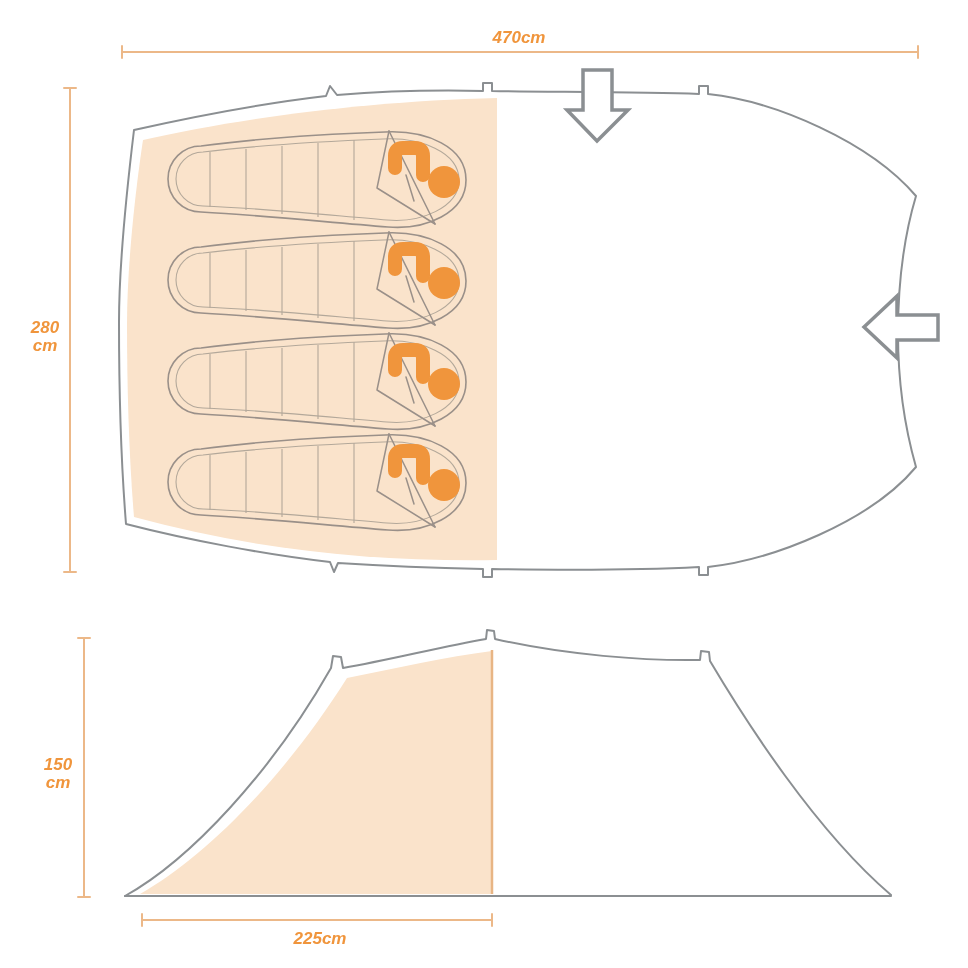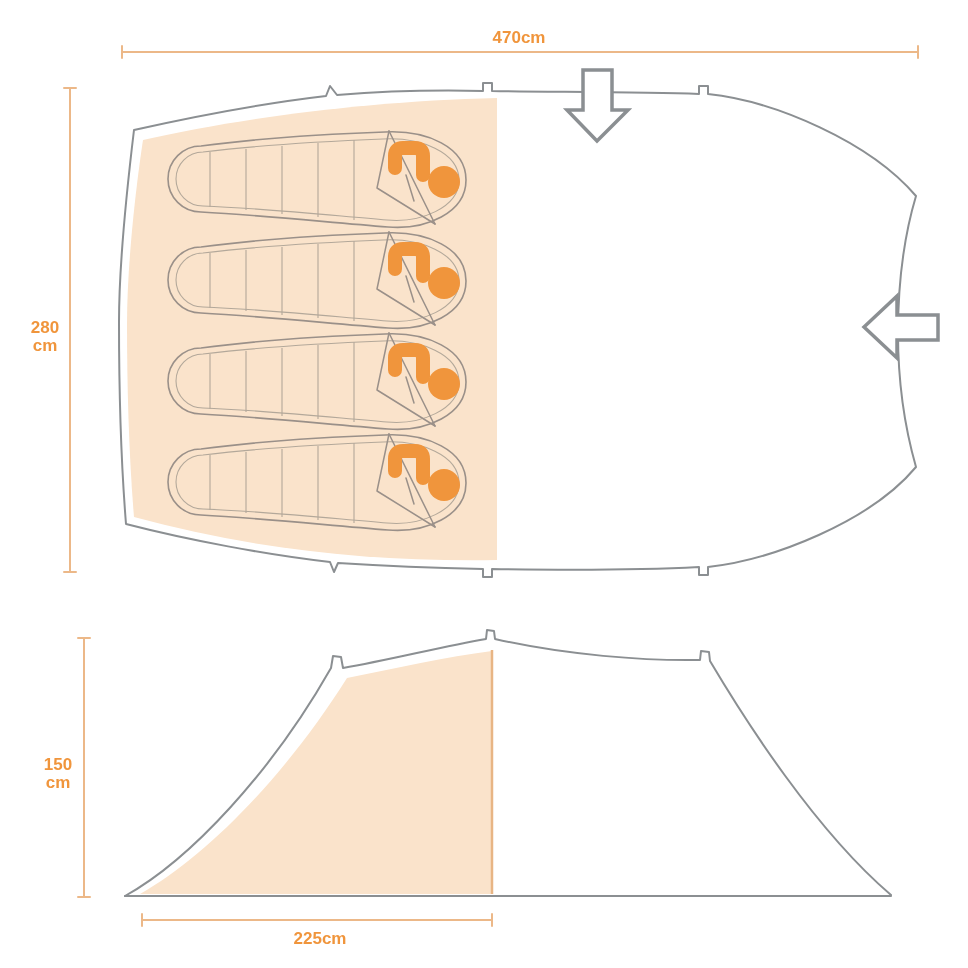--- a/index.html
+++ b/index.html
@@ -10,20 +10,21 @@
     --accent:#f0953c;
     --dim-line:#ecb888;
     --dim-text:#f0953c;
     --shade-edge:#e8b584;
     --bg:#ffffff;
   }
   html,body{margin:0;padding:0;background:var(--bg);}
   .canvas{
     width:818px;height:968px;position:relative;background:var(--bg);
     font-family:"Liberation Sans", sans-serif;
+    font-style:italic;
   }
   svg{display:block;}
   .tent-outline{fill:none;stroke:var(--outline);stroke-width:2;stroke-linejoin:round;stroke-linecap:round;}
   .ground{stroke:var(--outline);stroke-width:2;stroke-linecap:round;}
   .shade{fill:var(--shade);stroke:none;}
   .shade-edge{stroke:var(--shade-edge);stroke-width:2.5;}
   .arrow{fill:#ffffff;stroke:var(--outline);stroke-width:3.5;stroke-linejoin:miter;}
   .dim-line{stroke:var(--dim-line);stroke-width:2;stroke-linecap:round;}
   .dim-label{
     fill:var(--dim-text);font-family:"Liberation Sans", sans-serif;

